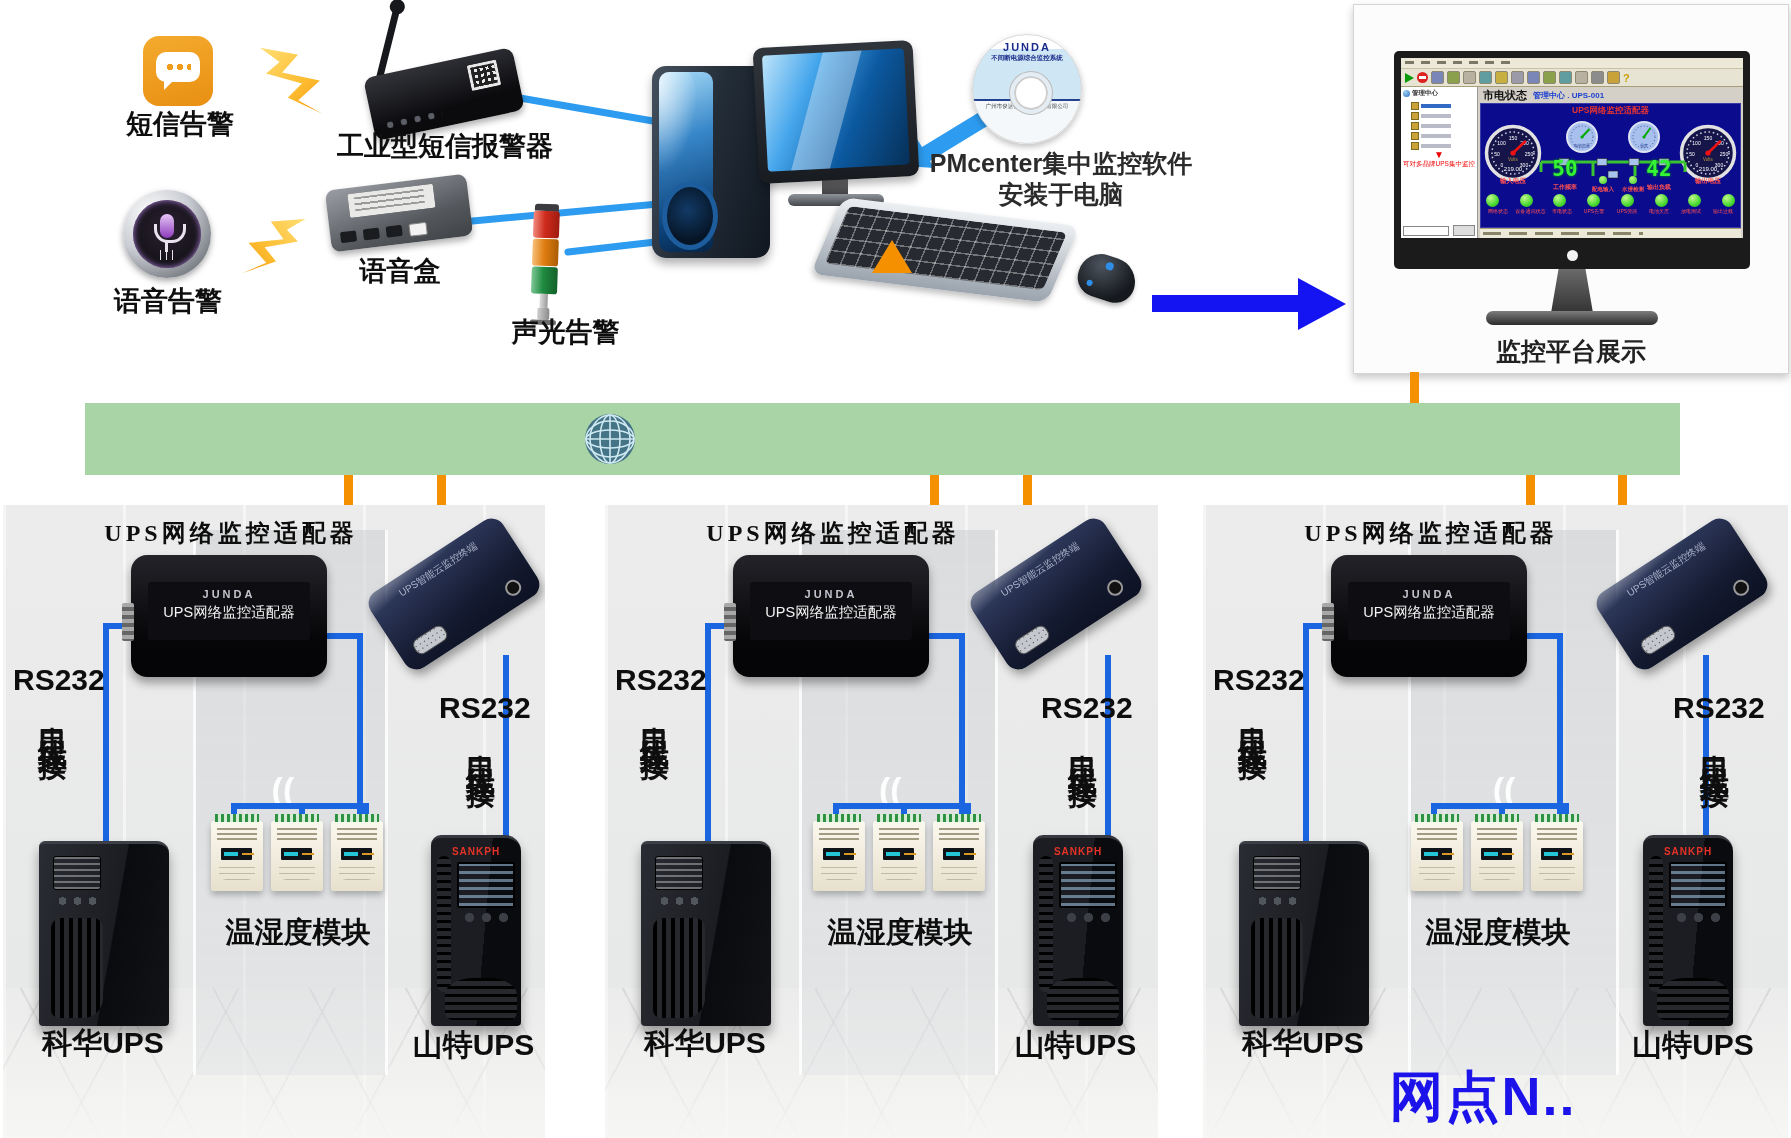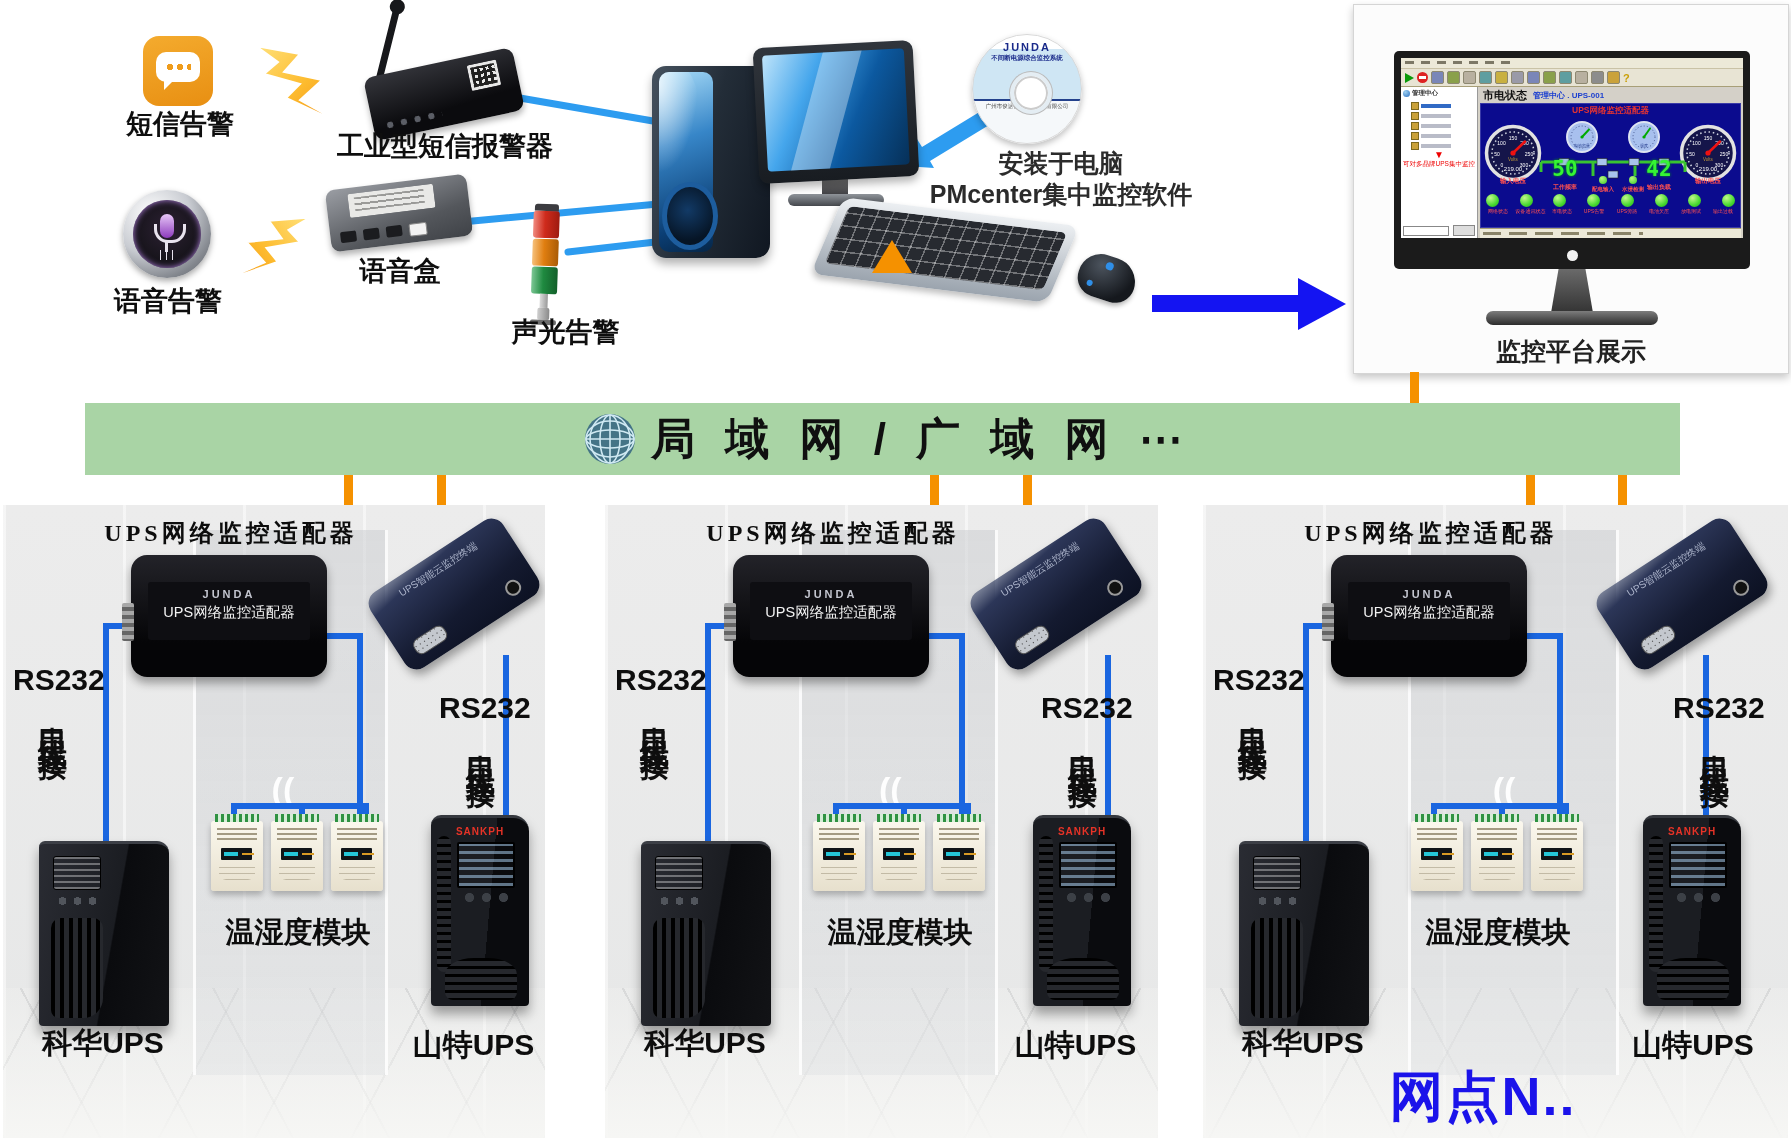--- a/index.html
+++ b/index.html
@@ -203,21 +203,21 @@
   .bl-hoop{border:6px solid #1a66e0;border-bottom:none;background:none;}
   .ups{box-shadow:0 8px 12px rgba(0,0,0,.35);}
   .kehua{left:36px;top:336px;width:130px;height:182px;border-radius:6px 12px 4px 4px;
     background:linear-gradient(100deg,#2a2c33 0%,#1b1d22 55%,#0a0b0e 56%,#121316 100%);border-top:3px solid #3c3f46;}
   .uk-screen{position:absolute;left:14px;top:12px;width:46px;height:32px;border-radius:3px;border:1px solid #000;
     background:linear-gradient(#74a4f2,#1e3f9d);background-image:repeating-linear-gradient(0deg,rgba(255,255,255,.35) 0 2px,transparent 2px 6px);}
   .uk-btns{position:absolute;left:16px;top:52px;width:44px;height:10px;
     background:radial-gradient(circle 4px,#51555c 99%,transparent);background-size:15px 10px;background-repeat:repeat-x;}
   .uk-vent{position:absolute;left:12px;top:74px;width:52px;height:100px;border-radius:10px 10px 20px 8px;
     background:repeating-linear-gradient(90deg,#000 0 4px,#26282d 4px 9px);}
-  .santak{left:428px;top:310px;width:98px;height:188px;border-radius:10px 16px 4px 4px;
+  .santak{left:428px;top:330px;width:90px;height:188px;border-radius:10px 16px 4px 4px;
     background:linear-gradient(95deg,#1b1d22 0 58%,#0a0b0e 58% 100%);border-top:3px solid #35383e;}
   .us-logo{position:absolute;left:0;right:0;top:8px;text-align:center;font-size:10px;font-weight:bold;color:#e63327;letter-spacing:1px;}
   .us-screen{position:absolute;left:26px;top:24px;width:54px;height:42px;border:2px solid #000;border-radius:2px;
     background:linear-gradient(#3c64d8,#16318f);background-image:repeating-linear-gradient(0deg,rgba(180,220,255,.5) 0 3px,transparent 3px 8px);}
   .us-btns{position:absolute;left:30px;top:74px;width:48px;height:11px;
     background:radial-gradient(circle 4.5px,#3c4046 99%,transparent);background-size:17px 11px;background-repeat:repeat-x;}
   .us-ventL{position:absolute;left:6px;top:18px;width:14px;height:136px;border-radius:7px;
     background:repeating-linear-gradient(180deg,#000 0 3px,#26282d 3px 8px);}
   .us-ventB{position:absolute;left:14px;bottom:6px;width:72px;height:42px;border-radius:40% 40% 8px 8px;
     background:repeating-linear-gradient(180deg,#000 0 3px,#26282d 3px 8px);}
@@ -319,22 +319,22 @@
   <div class="abs kbd"></div>
   <div class="abs mouse"></div>
 
   <div class="abs cd">
     <div class="cd-brand">JUNDA</div>
     <div class="cd-title">不间断电源综合监控系统</div>
     <div class="cd-co">广州市俊达智能软件技术有限公司</div>
     <div class="cd-hole"></div>
   </div>
   <div class="abs pmtext">
+    <div>PMcenter集中监控软件</div>
     <div>安装于电脑</div>
-    <div>PMcenter集中监控软件</div>
   </div>
 
   <div class="abs barrow-bar"></div>
   <div class="abs barrow-head"></div>
 
   <div class="abs card">
     <div class="bezel">
       <div class="scr">
         <div class="sw-menu"></div>
         <div class="sw-tools">
@@ -501,21 +501,20 @@
       <circle cx="27" cy="27" r="25" fill="#447486"></circle>
       <g fill="none" stroke="#cfe9f2" stroke-width="1.6">
         <ellipse cx="27" cy="27" rx="10" ry="24"></ellipse>
           <ellipse cx="27" cy="27" rx="20" ry="24"></ellipse>
         <ellipse cx="27" cy="27" rx="24" ry="9"></ellipse>
           <ellipse cx="27" cy="27" rx="24" ry="18"></ellipse>
         <line x1="27" y1="3" x2="27" y2="51"></line>
           <line x1="3" y1="27" x2="51" y2="27"></line>
       </g>
     </svg>
-    <div class="banner-text">局 域 网 / 广 域 网 ⋯</div>
   </div>
 
   <div class="ol" style="left:344px;top:475px;width:9px;height:109px;"></div>
   <div class="ol" style="left:322px;top:577px;width:31px;height:9px;"></div>
   <div class="ol" style="left:437px;top:475px;width:9px;height:97px;"></div>
   <div class="ol" style="left:930px;top:475px;width:9px;height:109px;"></div>
   <div class="ol" style="left:908px;top:577px;width:31px;height:9px;"></div>
   <div class="ol" style="left:1023px;top:475px;width:9px;height:97px;"></div>
   <div class="ol" style="left:1526px;top:475px;width:9px;height:109px;"></div>
   <div class="ol" style="left:1504px;top:577px;width:31px;height:9px;"></div>

